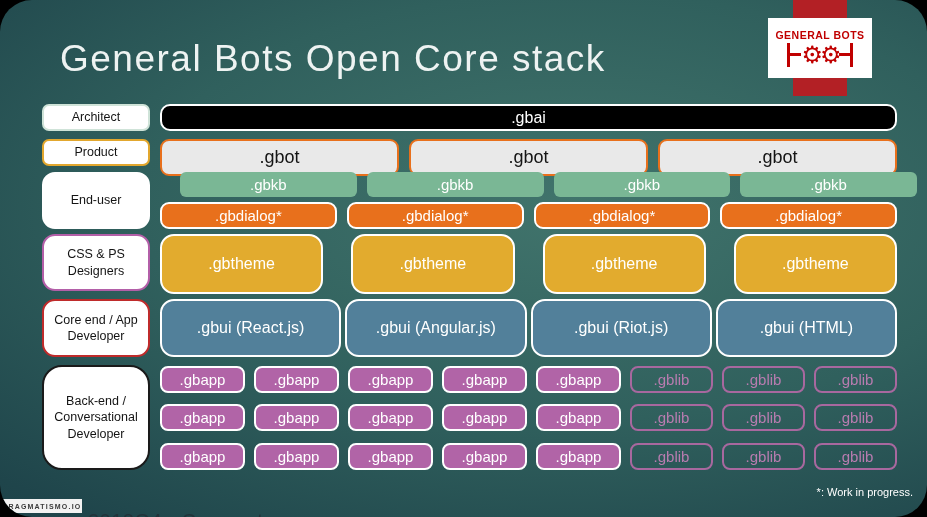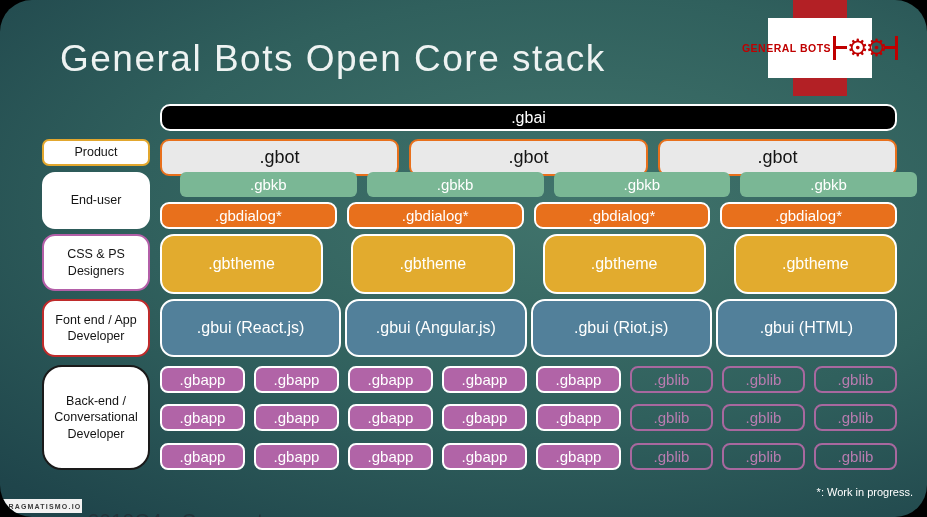--- a/index.html
+++ b/index.html
@@ -11,21 +11,21 @@
     border-radius: 32px;
   }
   .title {
     position:absolute; left:60px; top:38px;
     font-size:37px; letter-spacing:1.5px; color:#eef3f2; font-weight:400;
   }
   
   .logo-stripe { position:absolute; left:793px; top:0; width:54px; height:96px; background:#b32025; }
   .logo-box {
     position:absolute; left:768px; top:18px; width:104px; height:60px; background:#ffffff;
-    display:flex; flex-direction:row; align-items:center; justify-content:center; gap:2px;
+    display:flex; flex-direction:column; align-items:center; justify-content:center; gap:2px;
   }
   .logo-name { color:#c00000; font-weight:bold; font-size:10.5px; letter-spacing:0.5px; white-space:nowrap; }
   .logo-gears { display:flex; align-items:center; color:#c00000; }
   .gear-glyph { font-size:24px; line-height:22px; letter-spacing:-3px; }
   .gear-cap { position:relative; width:11px; height:24px; }
   .gear-cap.left  { border-left:3px solid #c00000; }
   .gear-cap.right { border-right:3px solid #c00000; }
   .gear-cap::after { content:""; position:absolute; top:10px; width:11px; height:3px; background:#c00000; }
   .gear-cap.left::after { left:0; } .gear-cap.right::after { right:0; }
   
@@ -84,24 +84,25 @@
   <div class="logo-stripe"></div>
   <div class="logo-box">
     <div class="logo-name">GENERAL BOTS</div>
     <div class="logo-gears">
       <span class="gear-cap left"></span>
       <span class="gear-glyph">⚙⚙</span>
       <span class="gear-cap right"></span>
     </div>
   </div>
 
+  <div class="role role-architect">Architect</div>
   <div class="role role-product">Product</div>
   <div class="role role-enduser">End-user</div>
   <div class="role role-cssps">CSS &amp; PS Designers</div>
-  <div class="role role-frontend">Font end / App Developer</div>
+  <div class="role role-frontend">Core end / App Developer</div>
   <div class="role role-backend">Back-end / Conversational Developer</div>
 
   <div class="cbox gbai">.gbai</div>
 
   <div class="row row-gbot">
     <div class="cbox gbot">.gbot</div>
     <div class="cbox gbot">.gbot</div>
     <div class="cbox gbot">.gbot</div>
   </div>
 

